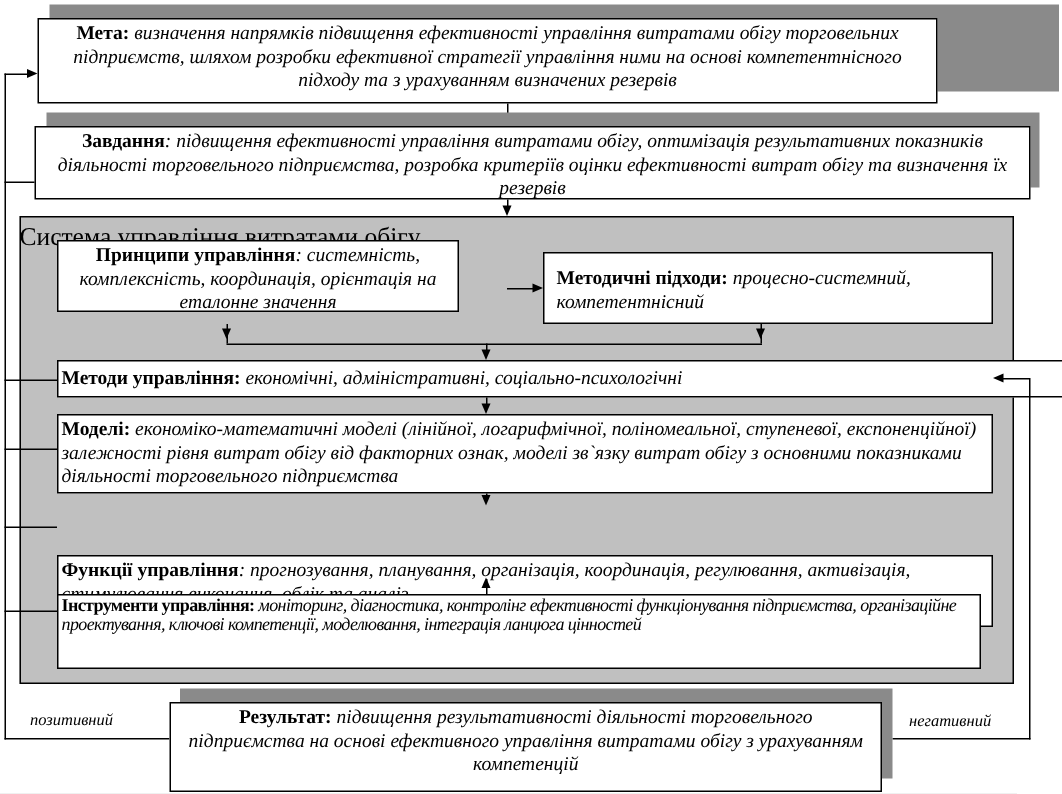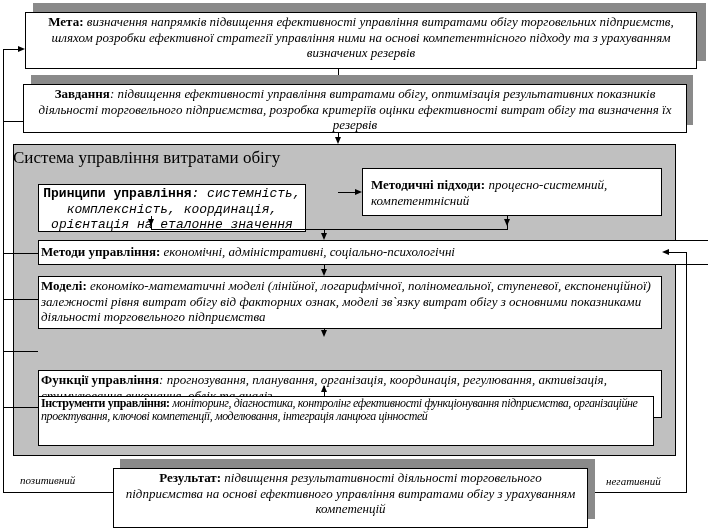--- a/index.html
+++ b/index.html
@@ -27,40 +27,40 @@
                border-left: 7px solid #000; }
   .arr-left { position: absolute; width: 0; height: 0;
               border-top: 3px solid transparent; border-bottom: 3px solid transparent;
               border-right: 7px solid #000; }
   .side-label { font-size: 11px; font-style: italic; }
 </style>
 </head>
 <body>
 
 <div class="abs shadow" style="left:33px; top:3px; width:673px; height:58px;"></div>
-<div class="abs box txt center" style="left:25px; top:12px; width:672px; height:57px; padding:1px 6px;">
+<div class="abs box txt center" style="left:25px; top:12px; width:600px; height:57px; padding:1px 6px;">
   <span class="b">Мета:</span>
   <span class="i">визначення напрямків підвищення ефективності управління витратами обігу торговельних підприємств, шляхом розробки ефективної стратегії управління ними на основі компетентнісного підходу та з урахуванням визначених резервів</span>
 </div>
 
 <div class="vline" style="left:338px; top:69px; height:7px;"></div>
 <div class="arr-down" style="left:335px; top:76px;"></div>
 
 <div class="abs shadow" style="left:31px; top:75px; width:662px; height:50px;"></div>
 <div class="abs box txt center" style="left:23px; top:84px; width:664px; height:49px; padding:1px 4px;">
   <span class="b">Завдання</span><span class="i">: підвищення ефективності управління витратами обігу, оптимізація результативних показників діяльності торговельного підприємства, розробка критеріїв оцінки ефективності витрат обігу та визначення їх резервів</span>
 </div>
 
 <div class="vline" style="left:338px; top:133px; height:5px;"></div>
 <div class="arr-down" style="left:335px; top:137px;"></div>
 
 <div class="abs system" style="left:13px; top:144px; width:663px; height:312px;"></div>
 <div class="abs sys-title" style="left:13px; top:148px; width:663px;">Система управління витратами обігу</div>
 
-<div class="abs box txt center" style="left:38px; top:184px; width:268px; height:48px; padding:1px 2px;font-family:Liberation Mono, monospace;">
+<div class="abs box txt center" style="left:38px; top:160px; width:268px; height:48px; padding:1px 2px;">
   <span class="b">Принципи управління</span><span class="i">: системність, комплексність, координація, орієнтація на еталонне значення</span>
 </div>
 
 <div class="hline" style="left:338px; top:192px; width:18px;"></div>
 <div class="arr-right" style="left:355px; top:189px;"></div>
 
 <div class="abs box txt" style="left:362px; top:168px; width:300px; height:48px; padding:8px 8px;">
   <span class="b">Методичні підходи:</span><span class="i"> процесно-системний, компетентнісний</span>
 </div>
 

